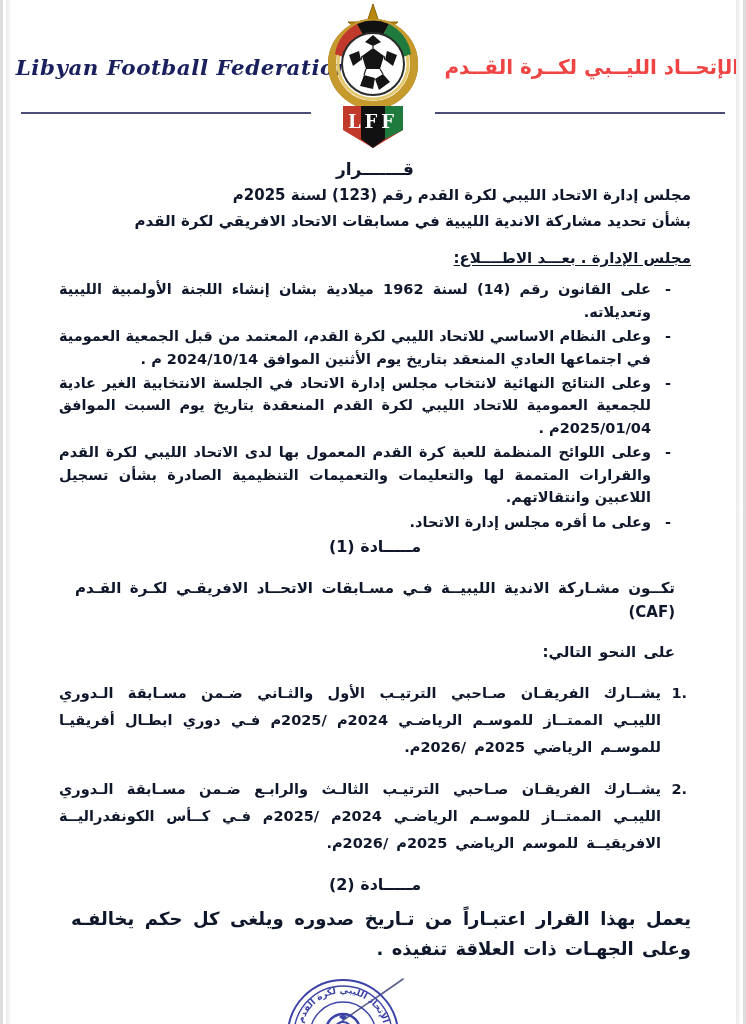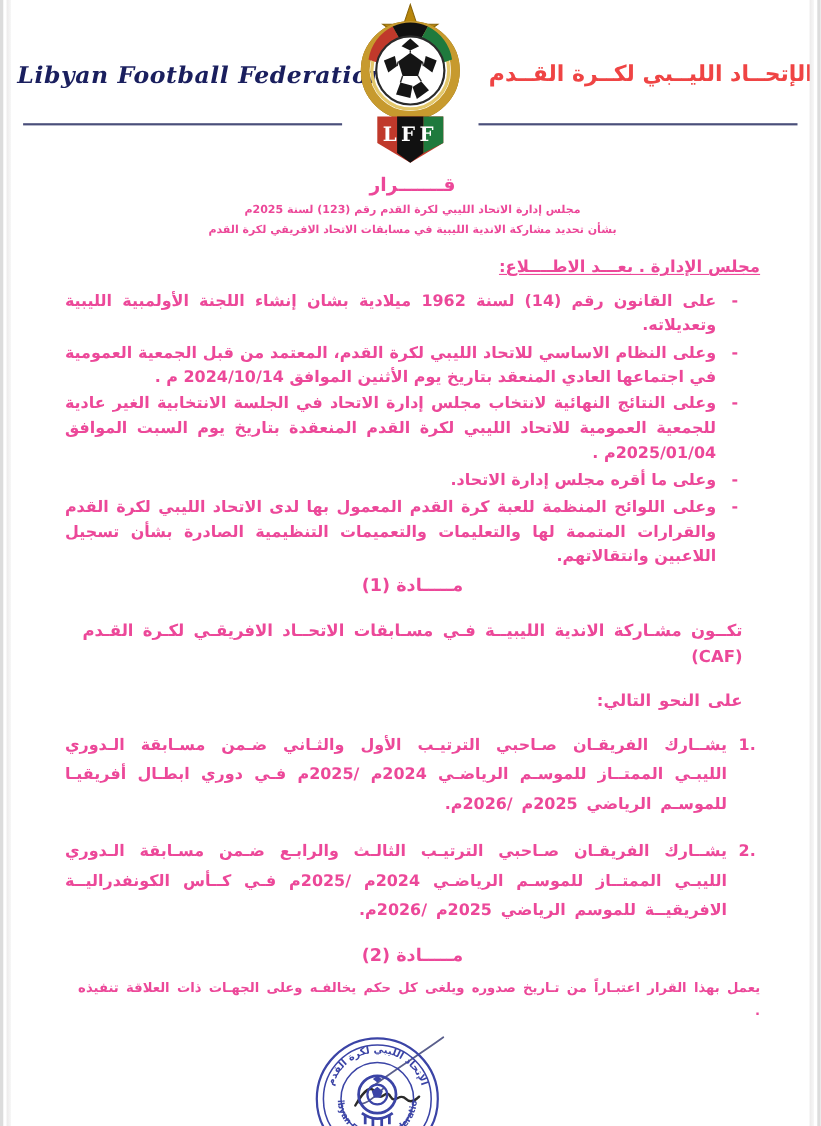--- a/index.html
+++ b/index.html
@@ -85,36 +85,36 @@
     transform: translateX(-50%);
     width: 120px;
     height: 148px;
   }
 
   
   .doc {
     direction: rtl;
     text-align: right;
     padding: 0 52px 0 56px;
-    color: #ec4899;
+    color: #0f172a;
     font-size: 15px;
     line-height: 1.55;
     font-weight: 700;
   }
 
   .ttl-qarar {
     text-align: center;
     font-size: 17px;
     font-weight: 700;
     letter-spacing: 2px;
     margin: 4px 0 2px;
   }
   .ttl-line {
-    text-align: center;
-    font-size: 10px;
+    text-align: right;
+    font-size: 15px;
     font-weight: 700;
     margin: 2px 0;
   }
 
   .preamble-head {
     margin: 14px 0 8px;
     font-size: 15px;
     font-weight: 700;
   }
   .preamble-head .u { text-decoration: underline; text-underline-offset: 2px; }
@@ -187,21 +187,21 @@
     content: counter(it) ".";
     position: absolute;
     right: 0;
     top: 0;
     font-weight: 700;
     direction: ltr;
   }
 
   .art2-block { margin-top: 14px; }
   .art2-text {
-    font-size: 12px;
+    font-size: 18px;
     line-height: 1.7;
     text-align: justify;
     text-align-last: right;
     word-spacing: 2px;
     margin-left: 12px;
   }
 
   
   .signoff {
     position: relative;
@@ -282,22 +282,22 @@
     <div class="ttl-line">بشأن تحديد مشاركة الاندية الليبية في مسابقات الاتحاد الافريقي لكرة القدم</div>
 
     <div class="preamble-head">
       <span class="u">مجلس الإدارة . بعـــد الاطــــلاع:</span>
     </div>
 
     <ul class="clauses">
       <li>على القانون رقم (14) لسنة 1962 ميلادية بشان إنشاء اللجنة الأولمبية الليبية وتعديلاته.</li>
       <li>وعلى النظام الاساسي للاتحاد الليبي لكرة القدم، المعتمد من قبل الجمعية العمومية في اجتماعها العادي المنعقد بتاريخ يوم الأثنين الموافق 2024/10/14 م .</li>
       <li>وعلى النتائج النهائية لانتخاب مجلس إدارة الاتحاد في  الجلسة الانتخابية الغير عادية للجمعية العمومية للاتحاد الليبي لكرة القدم المنعقدة بتاريخ يوم السبت الموافق 2025/01/04م .</li>
+      <li>وعلى اللوائح المنظمة للعبة كرة القدم المعمول بها لدى الاتحاد الليبي لكرة القدم والقرارات المتممة لها والتعليمات والتعميمات التنظيمية الصادرة بشأن تسجيل اللاعبين وانتقالاتهم.</li>
       <li>وعلى ما أقره مجلس إدارة الاتحاد.</li>
-      <li>وعلى اللوائح المنظمة للعبة كرة القدم المعمول بها لدى الاتحاد الليبي لكرة القدم والقرارات المتممة لها والتعليمات والتعميمات التنظيمية الصادرة بشأن تسجيل اللاعبين وانتقالاتهم.</li>
     </ul>
 
 
     <div class="article-head">مـــــادة (1)</div>
 
     <div class="para">تكــون مشـاركة الاندية الليبيــة فـي مسـابقات الاتحــاد الافريقـي لكـرة القـدم (CAF)</div>
     <div class="para tight">على النحو التالي:</div>
 
     <ol class="items">
       <li>يشــارك الفريقـان صـاحبي الترتيـب الأول والثـاني ضـمن مسـابقة الـدوري الليبـي الممتــاز للموسـم الرياضـي 2024م /2025م فـي دوري ابطـال أفريقيـا للموسـم الرياضي 2025م /2026م.</li>

